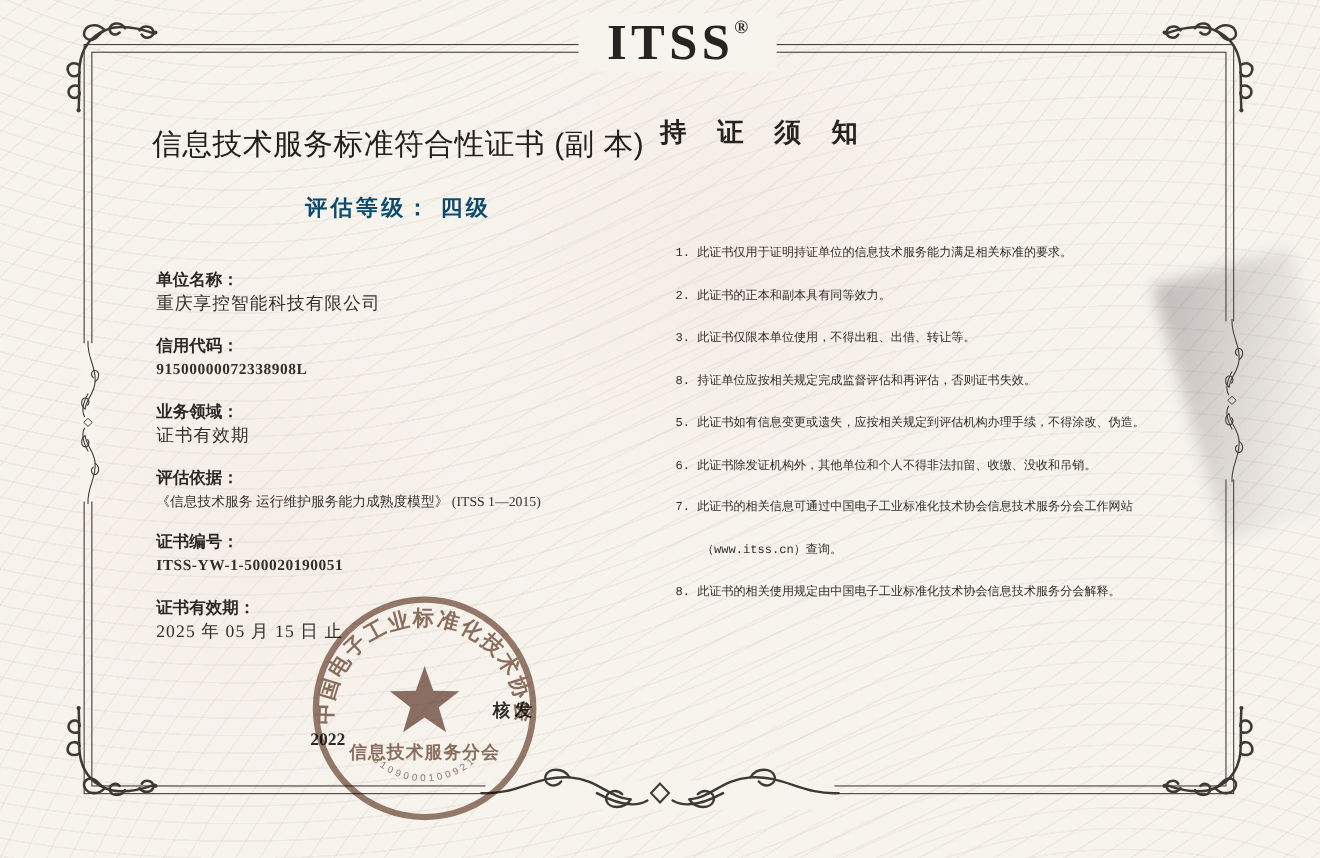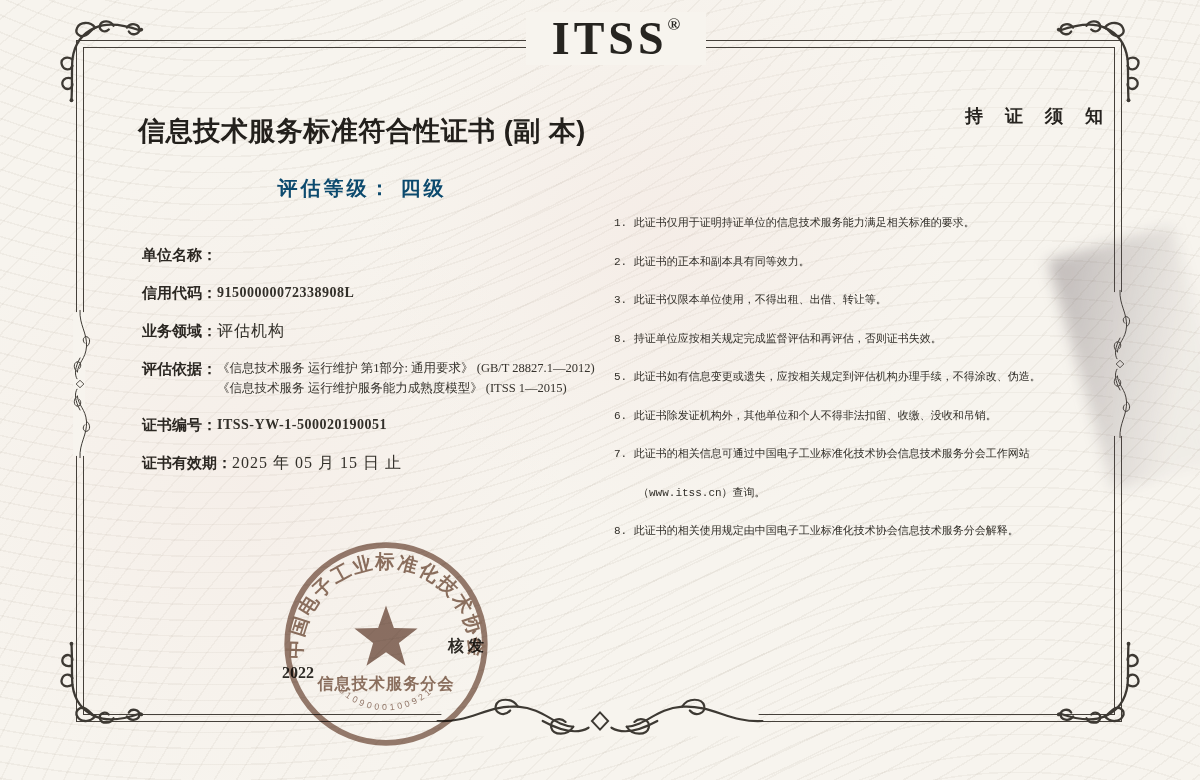--- a/index.html
+++ b/index.html
@@ -29,46 +29,46 @@
 
   .logo { position:absolute; top:12px; left:16px; width:1200px; text-align:center; }
   .logo .logo-inner {
     display:inline-block; padding:0 26px; background:#f7f4ee;
     font-family:"Liberation Serif",serif; font-weight:bold; font-size:46px;
     letter-spacing:4px; color:#262420;
   }
   .logo sup { font-size:17px; letter-spacing:0; vertical-align:24px; }
 
   .cert-title { position:absolute; left:138px; top:113px; width:448px; text-align:center;
-    font-family:"Liberation Sans","DejaVu Sans",sans-serif; font-weight:bold;
+    font-family:"Liberation Sans","DejaVu Sans",sans-serif; font-weight:normal;
     font-size:27px; letter-spacing:0.5px; color:#23201c; white-space:nowrap; }
   .cert-level { position:absolute; left:138px; top:175px; width:448px; text-align:center;
     font-size:20px; font-weight:bold; letter-spacing:3px; color:#0c4a6e; }
 
   .fields { position:absolute; left:142px; top:244px; width:460px; }
-  .field-row { display:flex; align-items:flex-start; margin-bottom:16px; line-height:22px; }
+  .field-row { display:flex; align-items:flex-start; margin-bottom:16px; line-height:22px;flex-direction:column; }
   .field-label { flex:0 0 auto; font-family:"Liberation Sans","DejaVu Sans",sans-serif;
     font-weight:bold; font-size:15px; color:#2b2722; white-space:nowrap; }
   .field-value { font-size:16px; color:#33302a; letter-spacing:1px; }
   .field-value.code { font-family:"Liberation Serif",serif; font-weight:bold; font-size:14px; letter-spacing:0.5px; }
   .basis-lines { font-size:12.5px; line-height:20px; letter-spacing:0; color:#35322c; }
   .basis-lines div { white-space:nowrap; }
 
   .issue-line { position:absolute; left:142px; top:636px; width:460px; font-size:16px;
     font-weight:bold; color:#2e2b26; }
   .issue-left { position:absolute; left:140px;margin-top:28px; }
   .issue-right { position:absolute; left:306px; letter-spacing:4px;
     font-family:Liberation Mono, monospace; }
 
   .stamp { position:absolute; left:282px; top:540px; width:208px; height:208px;
     opacity:0.88; mix-blend-mode:multiply; }
 
   .notice { position:absolute; left:600px; top:104px; width:505px; }
-  .notice-heading { text-align:right; font-family:"Liberation Sans","DejaVu Sans",sans-serif;
-    font-weight:bold; font-size:18px; letter-spacing:2px; color:#26231f; }
+  .notice-heading { text-align:left; font-family:"Liberation Sans","DejaVu Sans",sans-serif;
+    font-weight:bold; font-size:24px; letter-spacing:2px; color:#26231f; }
   .notice-list { list-style:none; margin-top:76px; padding:0 0 0 14px;
     font-size:11px; line-height:38.5px; color:#312e28;font-family:Liberation Mono, monospace; }
   .notice-list li { padding-left:24px; text-indent:-24px; text-align:left; }
 
   .fold-shadow { position:absolute; left:1078px; top:238px; width:130px; height:240px;
     transform:rotate(-16deg); filter:blur(7px); pointer-events:none;
     background:
       repeating-linear-gradient(118deg, rgba(104,94,100,0.22) 0 2px, transparent 2px 9px),
       linear-gradient(115deg, rgba(96,86,92,0.34), rgba(96,86,92,0) 70%);
   }
@@ -141,33 +141,33 @@
     <span>ITSS</span><sup>®</sup>
   </span>
 </div>
 
 <div class="cert-title">信息技术服务标准符合性证书 (副 本)</div>
 <div class="cert-level">评估等级： 四级</div>
 
 <div class="fields">
   <div class="field-row">
     <span class="field-label">单位名称：</span>
+    <span class="field-value">重庆享控智能科技有限公司</span>
   </div>
   <div class="field-row">
     <span class="field-label">信用代码：</span>
     <span class="field-value code">91500000072338908L</span>
   </div>
   <div class="field-row">
     <span class="field-label">业务领域：</span>
-    <span class="field-value">评估机构</span>
+    <span class="field-value">证书有效期</span>
   </div>
   <div class="field-row">
     <span class="field-label">评估依据：</span>
     <span class="basis-lines">
-      <div>《信息技术服务 运行维护 第1部分: 通用要求》 (GB/T 28827.1—2012)</div>
       <div>《信息技术服务 运行维护服务能力成熟度模型》 (ITSS 1—2015)</div>
     </span>
   </div>
   <div class="field-row">
     <span class="field-label">证书编号：</span>
     <span class="field-value code">ITSS-YW-1-500020190051</span>
   </div>
   <div class="field-row">
     <span class="field-label">证书有效期：</span>
     <span class="field-value">2025 年  05  月 15  日 止</span>

